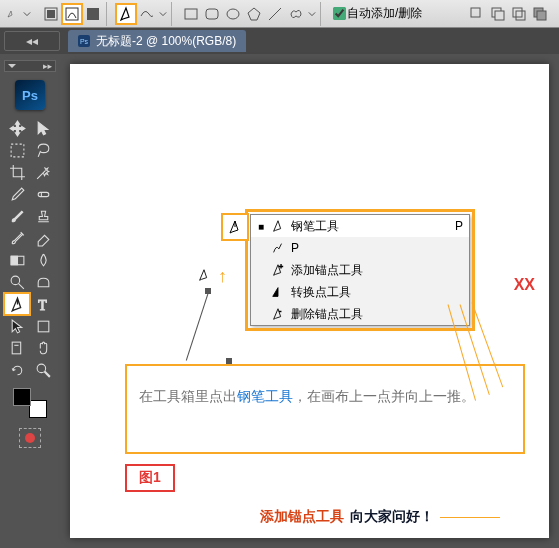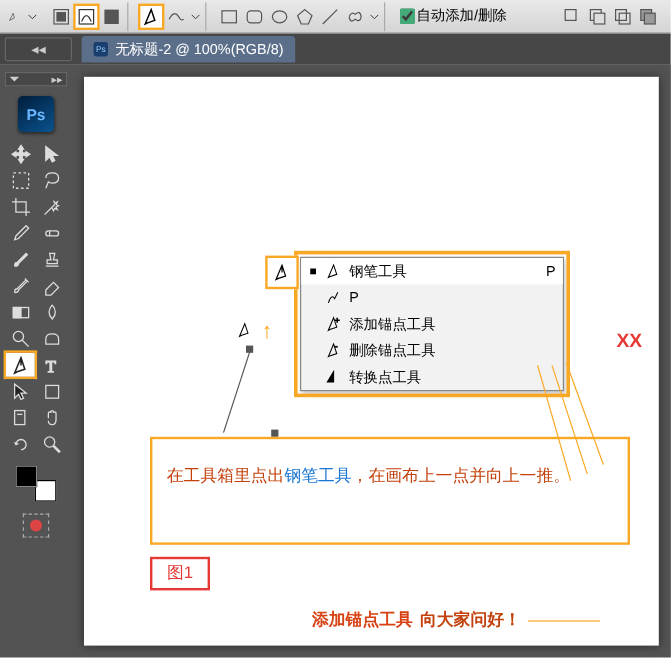--- a/index.html
+++ b/index.html
@@ -70,29 +70,29 @@
   .cl1{ left:402px; top:238px; width:90px; transform: rotate(70deg);}
   .cl2{ left:390px; top:240px; width:95px; transform: rotate(72deg);}
   .cl3{ left:378px; top:240px; width:100px; transform: rotate(74deg);}
 
   
   .xx-mark { position: absolute; right: 14px; top: 212px; color: #e53935; font-size: 16px; font-weight: bold; font-family: Arial; }
 
   
   .instr-box { position: absolute; left: 55px; top: 300px; width: 400px; height: 90px; border: 2px solid #f9a825; padding: 20px 12px 8px; }
   .instr-text { font-size: 14px; line-height: 1.5; }
-  .tx-red { color: #c2410c; }
+  .tx-red { color: #737373; }
   .tx-blue { color: #1976d2; }
 
   .fig-label { position: absolute; left: 55px; top: 400px; width: 50px; height: 28px; border: 2px solid #e53935; display: flex; align-items: center; justify-content: center; }
-  .fig-label span { color: #e53935; font-size: 14px; font-weight: normal; }
+  .fig-label span { color: #e53935; font-size: 14px; font-weight: bold; }
 
   .signature { position: absolute; left: 190px; bottom: 12px; font-size: 14px; font-weight: bold; display: flex; gap: 6px; align-items: center;}
   .sig-name { color: #d84315; }
-  .sig-greet { color: #c2410c; }
+  .sig-greet { color: #0f172a; }
   .sig-line { width: 60px; height:1px; background:#f9a825;}
 
   .watermark { position: absolute; right: 10px; bottom: 4px; color: rgba(0,60,120,.25); font-size: 11px; font-style: italic; text-align: right; line-height:1.2;}
 </style>
 </head>
 <body>
 
 <div class="options-bar">
   <div class="opt-icon arrow">
       <svg viewBox="0 0 16 16">
@@ -409,37 +409,37 @@
                 <text x="9" y="7" font-size="8">+</text>
               </svg>
             </span>
           <span class="fly-label">添加锚点工具</span>
           <span class="fly-key"></span>
         </div>
         <div class="fly-row">
           <span class="fly-bullet"></span>
           <span class="fly-ico">
               <svg viewBox="0 0 16 16">
+                <path d="M2 13 L8 3 L8 13 Z" fill="#000"></path>
+              </svg>
+            </span>
+          <span class="fly-label">转换点工具</span>
+          <span class="fly-key"></span>
+        </div>
+        <div class="fly-row">
+          <span class="fly-bullet"></span>
+          <span class="fly-ico">
+              <svg viewBox="0 0 16 16">
                 <path d="M3 14 L8 2 L11 11 L5 13 Z"></path>
                 <text x="9" y="7" font-size="8">-</text>
               </svg>
             </span>
           <span class="fly-label">删除锚点工具</span>
           <span class="fly-key"></span>
         </div>
-        <div class="fly-row">
-          <span class="fly-bullet"></span>
-          <span class="fly-ico">
-              <svg viewBox="0 0 16 16">
-                <path d="M2 13 L8 3 L8 13 Z" fill="#000"></path>
-              </svg>
-            </span>
-          <span class="fly-label">转换点工具</span>
-          <span class="fly-key"></span>
-        </div>
       </div>
 
       <div class="conn-line cl1"></div>
       <div class="conn-line cl2"></div>
       <div class="conn-line cl3"></div>
 
       <div class="xx-mark">XX</div>
 
       <div class="instr-box">
         <div class="instr-text">

